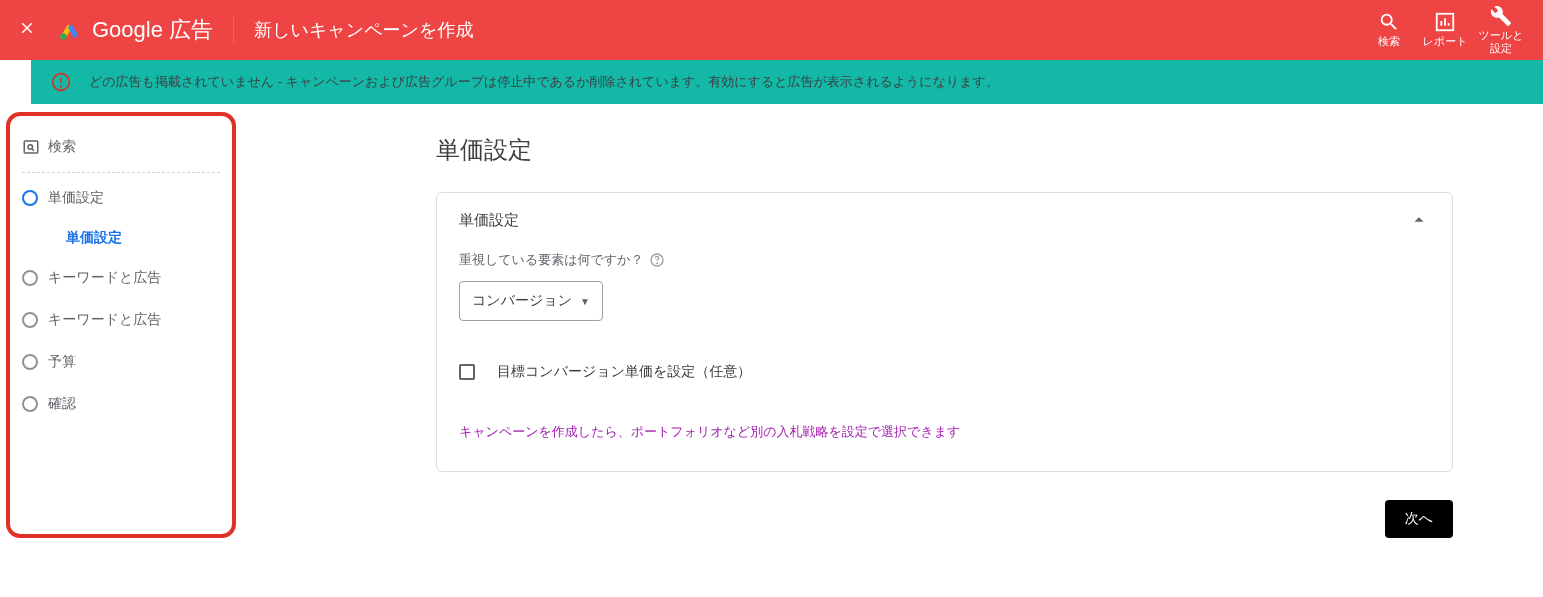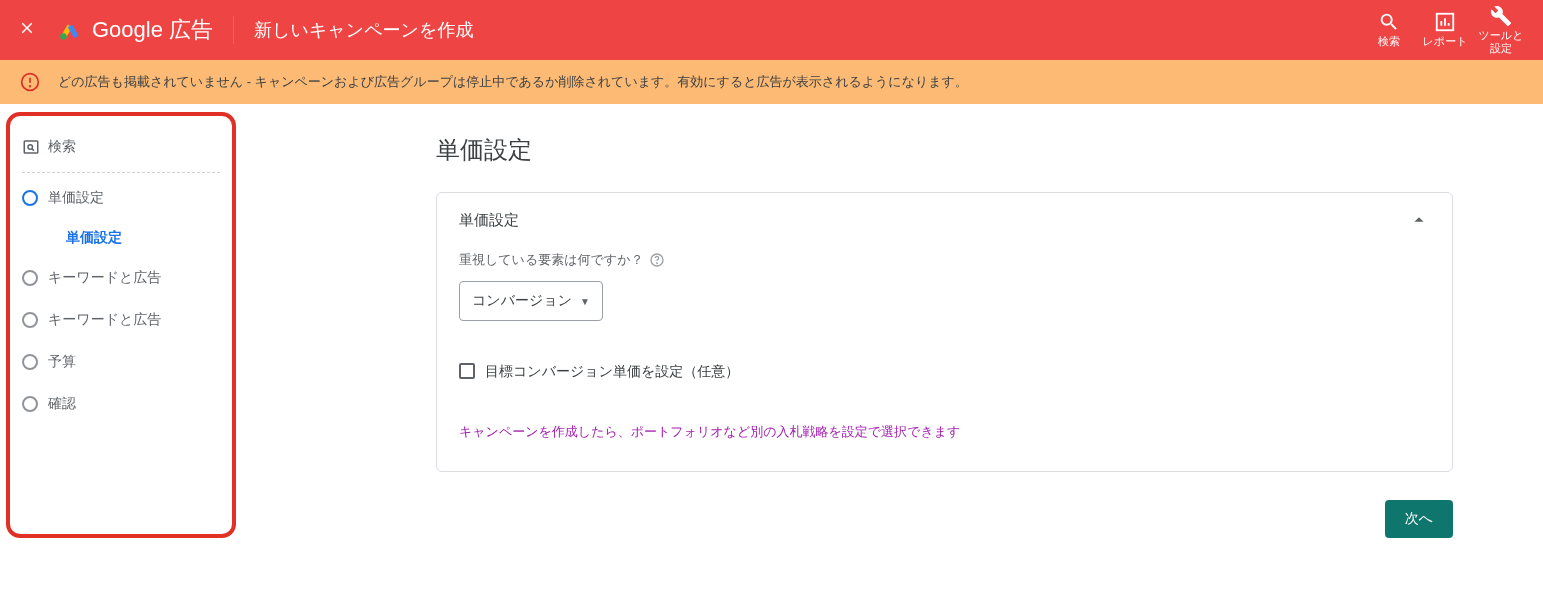--- a/index.html
+++ b/index.html
@@ -12,21 +12,21 @@
   .header .logo svg { width: 26px; height: 26px; margin-right: 8px; }
   .header .logo-text { font-size: 22px; }
   .header .divider { width: 1px; height: 28px; background: #8a8d90; margin: 0 20px; }
   .header .title { font-size: 18px; }
   .header .spacer { flex: 1; }
   .header .tool { display: flex; flex-direction: column; align-items: center; width: 56px; cursor: pointer; }
   .header .tool-icon { width: 22px; height: 22px; display:flex; align-items:center; justify-content:center; }
   .header .tool-label { font-size: 11px; margin-top: 2px; white-space: nowrap; text-align:center; line-height:1.2; }
 
   
-  .notice { background: #fdba74; height: 44px; display: flex; align-items: center; padding: 0 20px; color: #3c4043; font-size: 13px; }
+  .notice { background: #14b8a6; height: 44px; display: flex; align-items: center; padding: 0 20px; color: #3c4043; font-size: 13px; margin-left: 31px; }
   .notice .warn-icon { color: #d93025; margin-right: 18px; display:flex; }
 
   
   .layout { display: flex; }
 
   
   .sidebar { width: 230px; border: 4px solid #e13026; border-radius: 14px; margin: 8px 0 0 6px; padding: 10px 8px 36px 8px; }
   .side-row { display: flex; align-items: center; padding: 12px 4px; color: #5f6368; font-size: 14px; }
   .side-row.clickable { cursor: pointer; }
   .side-row .icon { width: 26px; display:flex; justify-content:flex-start; }
@@ -39,25 +39,25 @@
   .main { flex: 1; padding: 30px 90px 0 200px; }
   .page-heading { font-size: 24px; color: #3c4043; margin-bottom: 26px; }
   .card { border: 1px solid #dadce0; border-radius: 6px; background:#fff; }
   .card-head { display:flex; align-items:center; padding: 16px 22px; font-size: 15px; color:#3c4043; }
   .card-head .chev { margin-left:auto; color:#5f6368; cursor:pointer; display:flex; }
   .card-body { padding: 4px 22px 30px 22px; }
   .field-label { font-size: 13px; color:#5f6368; display:flex; align-items:center; margin-bottom: 12px; }
   .help-icon { margin-left: 6px; color:#9aa0a6; display:flex; cursor:pointer; }
   .select-box { border:1px solid #9aa0a6; border-radius:4px; padding: 10px 12px; display:inline-flex; align-items:center; font-size:14px; color:#3c4043; cursor:pointer;text-align:right; }
   .select-box .arrow { margin-left:8px; font-size:10px; color:#5f6368; }
-  .checkbox-row { margin-top: 42px; display:flex; align-items:flex-start; font-size:14px; color:#3c4043; cursor:pointer; }
+  .checkbox-row { margin-top: 42px; display:flex; align-items:center; font-size:14px; color:#3c4043; cursor:pointer;gap:12px; }
   .checkbox { width:16px; height:16px; border:2px solid #5f6368; border-radius:2px; margin-right:10px; }
   .note { margin-top: 42px; font-size: 13px; color:#a21caf; }
   .next-row { display:flex; justify-content:flex-end; margin-top: 28px; }
-  .next-btn { background:#0f766e; color:#fff; border:none; border-radius:4px; padding: 10px 20px; font-size:14px; cursor:pointer; }
+  .next-btn { background:#000000; color:#fff; border:none; border-radius:4px; padding: 10px 20px; font-size:14px; cursor:pointer; }
 </style>
 </head>
 <body>
 
 <div class="header">
   <div class="close">
     <svg viewBox="0 0 24 24" width="18" height="18" fill="#fff">
         <path d="M19 6.41 17.59 5 12 10.59 6.41 5 5 6.41 10.59 12 5 17.59 6.41 19 12 13.41 17.59 19 19 17.59 13.41 12z"></path>
       </svg>
   </div>

